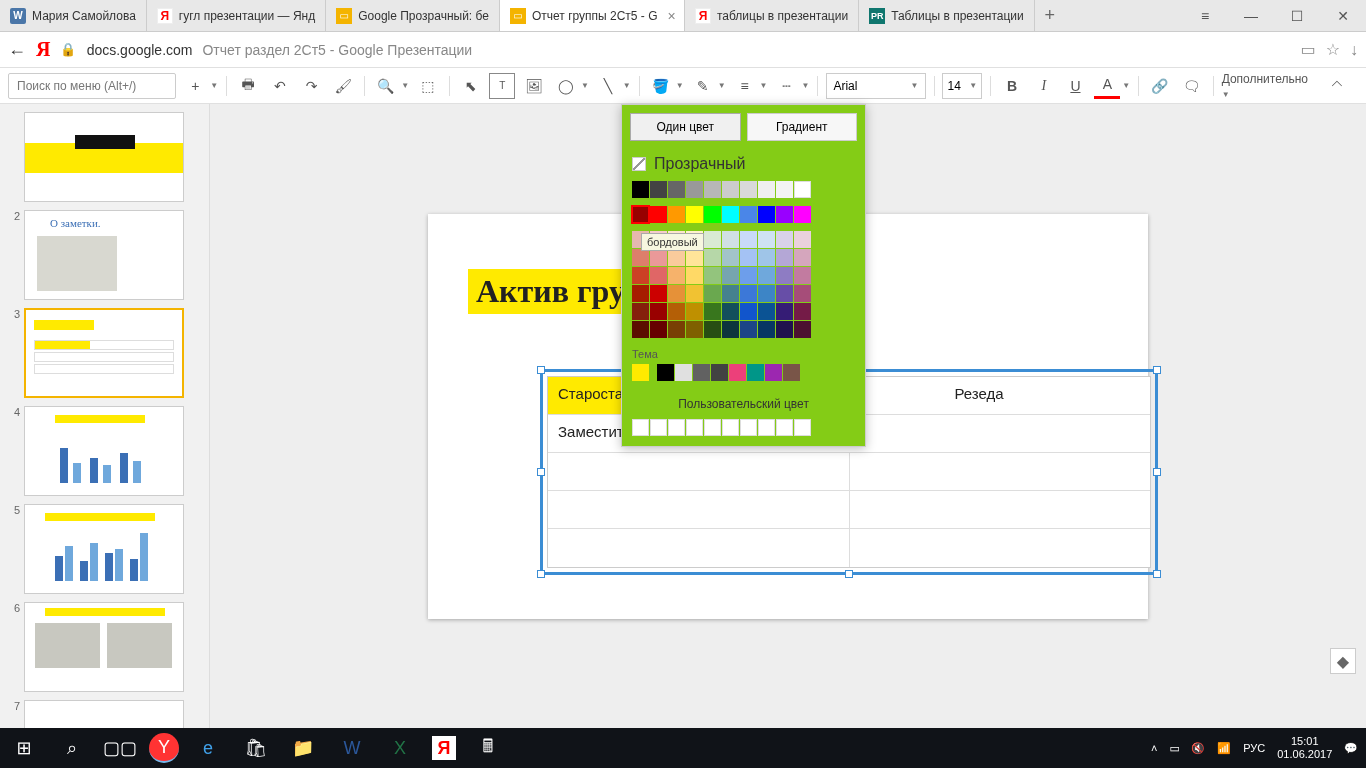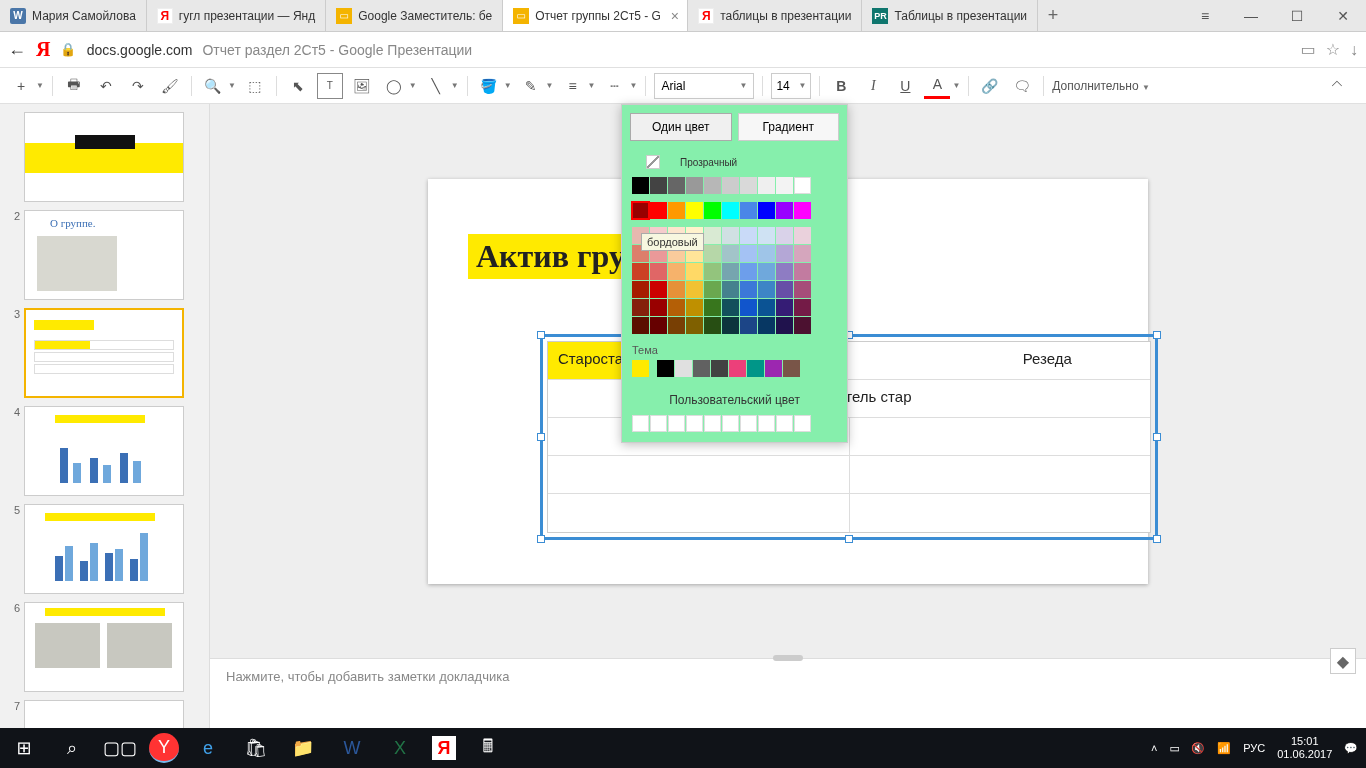--- a/index.html
+++ b/index.html
@@ -46,33 +46,33 @@
 
 .canvas-area { flex: 1; background: #eee; position: relative; display: flex; flex-direction: column; }
 .canvas-wrap { flex: 1; display: flex; align-items: center; justify-content: center; position: relative; }
 .slide-canvas { width: 720px; height: 405px; background: #fff; box-shadow: 0 1px 4px rgba(0,0,0,0.3); position: relative; }
 .title-box { position: absolute; left: 40px; top: 55px; background: #ffea00; padding: 4px 8px; font-size: 32px; font-family: Georgia, serif; font-weight: bold; color: #222; }
 .table-sel { position: absolute; left: 112px; top: 155px; width: 618px; border: 3px solid #3b8dd4; padding: 4px; }
 .table-inner { border: 1px solid #ccc; background: #fff; }
 .tbl-row { display: flex; height: 38px; border-bottom: 1px solid #ddd; }
 .tbl-row:last-child { border-bottom: none; }
 .tbl-cell { flex: 1; padding: 8px 10px; font-size: 15px; color: #222; border-right: 1px solid #ddd; }
-.tbl-cell:last-child { border-right: none; text-align: center; }
+.tbl-cell:last-child { border-right: none; }
 .tbl-row.header .tbl-cell:first-child { background: #ffea00; font-weight: normal; }
 .sel-handle { position: absolute; width: 8px; height: 8px; background: #fff; border: 1px solid #3b8dd4; }
 
 .speaker-notes { height: 70px; background: #fff; border-top: 1px solid #ddd; padding: 10px 16px; font-size: 13px; color: #888; position: relative; }
 .notes-handle { position: absolute; top: -4px; left: 50%; width: 30px; height: 6px; background: #ccc; border-radius: 3px; transform: translateX(-50%); }
 
 
-.color-popup { position: absolute; left: 621px; top: 104px; width: 227px; background: #86efac; border: 1px solid #ccc; box-shadow: 0 2px 10px rgba(0,0,0,0.25); z-index: 100; }
+.color-popup { position: absolute; left: 621px; top: 104px; width: 245px; background: #84cc16; border: 1px solid #ccc; box-shadow: 0 2px 10px rgba(0,0,0,0.25); z-index: 100; }
 .popup-tabs { display: flex; padding: 8px; gap: 6px; }
 .popup-tab { flex: 1; text-align: center; padding: 6px 0; font-size: 12px; border: 1px solid #ccc; background: #f7f7f7; cursor: pointer; }
 .popup-tab.active { background: #f0f0f0; border-color: #aaa; }
-.transparent-row { display: flex; align-items: center; gap: 20px; font-size: 10px; color: #333; padding: 6px 24px; cursor: pointer; }
+.transparent-row { display: flex; align-items: center; gap: 8px; font-size: 16px; color: #333; padding: 6px 10px; cursor: pointer; }
 .trans-icon { width: 14px; height: 14px; background: linear-gradient(135deg, #fff 45%, #999 45%, #999 55%, #fff 55%); border: 1px solid #ccc; }
 .swatch-grid { display: grid; grid-template-columns: repeat(10, 17px); gap: 1px; padding: 2px 10px 6px; }
 .swatch { width: 17px; height: 17px; cursor: pointer; }
 .swatch.selected { outline: 2px solid #f00; outline-offset: -1px; border: 1px solid #000;}
 .theme-label { font-size: 11px; color: #555; padding: 4px 10px 0; }
 .theme-row { display: flex; gap: 1px; padding: 4px 10px 8px; align-items: center;}
 .theme-sw { width: 17px; height: 17px; }
 .custom-link { text-align: center; font-size: 12px; color: #333; padding: 8px 0; cursor: pointer; }
 .recent-row { display: grid; grid-template-columns: repeat(10, 17px); gap: 1px; padding: 0 10px 10px; }
 .recent-sw { width: 17px; height: 17px; border: 1px solid #ddd; background: #fff; }
@@ -110,21 +110,21 @@
   <div class="tab">
     <div class="tab-icon icon-vk">W</div>
     <span>Мария Самойлова</span>
   </div>
   <div class="tab">
     <div class="tab-icon icon-ya">Я</div>
     <span>гугл презентации — Янд</span>
   </div>
   <div class="tab">
     <div class="tab-icon icon-gslides">▭</div>
-    <span>Google Заместитель: бе</span>
+    <span>Google Прозрачный: бе</span>
   </div>
   <div class="tab active">
     <div class="tab-icon icon-gslides">▭</div>
     <span>Отчет группы 2Ст5 - G</span>
     <span class="tab-close">×</span>
   </div>
   <div class="tab">
     <div class="tab-icon icon-ya">Я</div>
     <span>таблицы в презентации</span>
   </div>
@@ -148,20 +148,23 @@
   <span class="url-host">docs.google.com</span>
   <span class="url-title">Отчет раздел 2Ст5 - Google Презентации</span>
   <div class="addr-right">
     <span>▭</span>
     <span>☆</span>
     <span style="font-weight:bold;">↓</span>
   </div>
 </div>
 
 <div class="app-toolbar">
+  <div class="menu-search">
+    <span>Поиск по меню (Alt+/)</span>
+  </div>
   <div class="tb-combo">
     <div class="tb-btn">+</div>
     <span class="tb-dd">▼</span>
   </div>
   <div class="tb-sep"></div>
   <div class="tb-btn">🖶</div>
   <div class="tb-btn">↶</div>
   <div class="tb-btn">↷</div>
   <div class="tb-btn">🖌</div>
   <div class="tb-sep"></div>
@@ -232,21 +235,21 @@
     <div class="slide-item">
       <div class="slide-num"></div>
       <div class="slide-thumb">
           <div class="thumb-yellow th1-band"></div>
           <div style="position:absolute;left:50px;top:22px;width:60px;height:14px;background:#111;"></div>
         </div>
     </div>
     <div class="slide-item">
       <div class="slide-num">2</div>
       <div class="slide-thumb">
-          <span class="th2-txt">О группе.</span>
+          <span class="th2-txt">О заметки.</span>
           <div style="position:absolute;left:12px;top:25px;width:80px;height:55px;background:#d8d8d0;"></div>
         </div>
     </div>
     <div class="slide-item selected">
       <div class="slide-num">3</div>
       <div class="slide-thumb">
         <div class="thumb-yellow th3-title"></div>
         <div class="th3-row" style="top:30px;">
             <div style="width:55px;height:100%;background:#ffea00;"></div>
           </div>
@@ -329,24 +332,20 @@
                 <div class="tbl-cell"></div>
                 <div class="tbl-cell"></div>
               </div>
             <div class="tbl-row">
                 <div class="tbl-cell"></div>
                 <div class="tbl-cell"></div>
               </div>
           </div>
         </div>
       </div>
-    </div>
-    <div class="speaker-notes">
-      <div class="notes-handle"></div>
-      <span>Нажмите, чтобы добавить заметки докладчика</span>
     </div>
     <div class="feedback">◆</div>
   </div>
 </div>
 
 <div class="color-popup">
   <div class="popup-tabs">
     <div class="popup-tab active">Один цвет</div>
     <div class="popup-tab">Градиент</div>
   </div>

